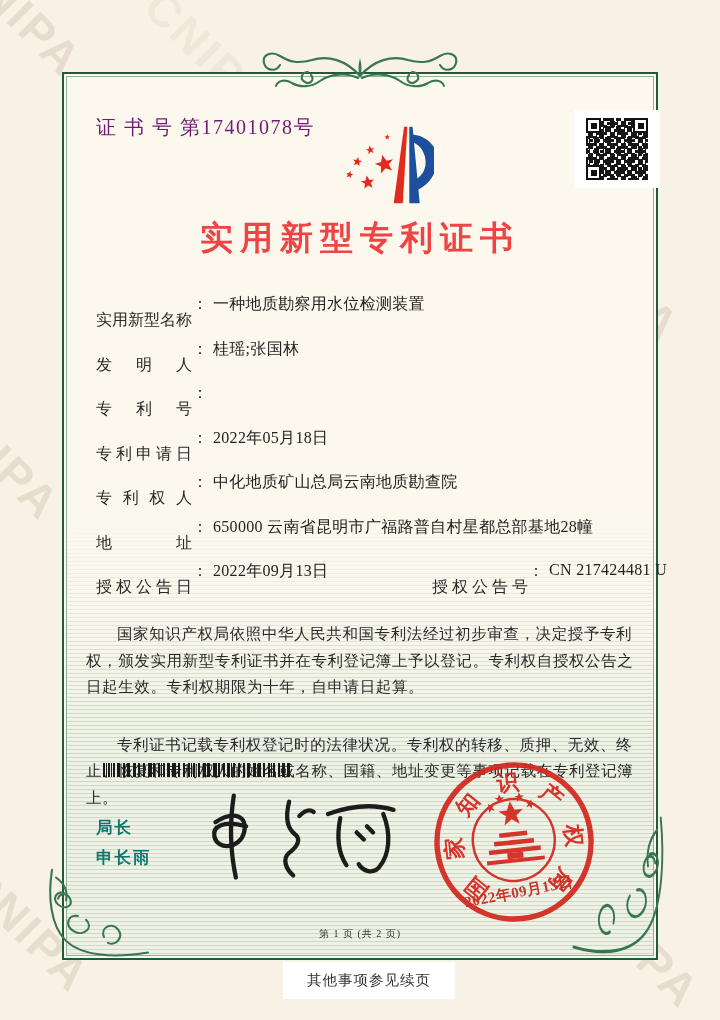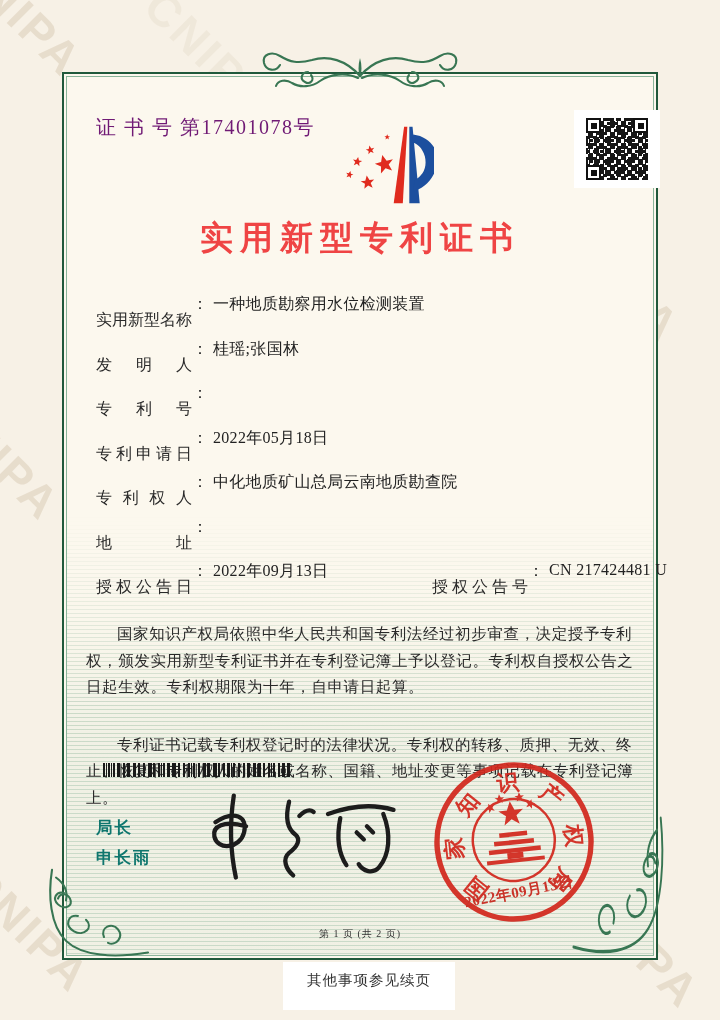--- a/index.html
+++ b/index.html
@@ -87,21 +87,21 @@
   .seal { position:absolute; left:364px; top:682px; width:172px; height:172px;
     transform:rotate(-6deg); opacity:.93; z-index:5; }
   .sealch { font-size:22px; font-weight:700; fill:#d2281e;
     font-family:"Liberation Serif","DejaVu Serif",serif; text-anchor:middle; dominant-baseline:central; }
   .seal-date { font-size:15px; font-weight:700; fill:#c8261c; text-anchor:middle;
     font-family:"Liberation Serif","DejaVu Serif",serif; letter-spacing:0.5px; }
 
   .page-indicator { position:absolute; left:0; top:853px; width:100%; text-align:center;
     font-size:10px; color:#333; letter-spacing:1px; }
 
-  .cont-note { position:absolute; left:283px; top:962px; width:172px; height:48px;
+  .cont-note { position:absolute; left:283px; top:962px; width:172px; height:37px;
     background:#ffffff; z-index:4; text-align:center; line-height:36px;
     font-size:14.5px; color:#333; letter-spacing:1px; }
 </style>
 </head>
 <body>
 
 <div class="wm" style="left:-58px; top:-14px;">CNIPA</div>
 <div class="wm" style="left:130px; top:26px; opacity:.45;">CNIPA</div>
 <div class="wm" style="left:540px; top:252px;">CNIPA</div>
 <div class="wm" style="left:-80px; top:430px;">CNIPA</div>
@@ -164,20 +164,21 @@
       <span class="fvalue">2022年05月18日</span>
   </div>
   <div class="row" style="top:398px">
     <span class="flabel">专利权人</span>
       <span class="colon">：</span>
       <span class="fvalue">中化地质矿山总局云南地质勘查院</span>
   </div>
   <div class="row" style="top:443px">
     <span class="flabel">地址</span>
       <span class="colon">：</span>
+      <span class="fvalue">650000 云南省昆明市广福路普自村星都总部基地28幢</span>
   </div>
   <div class="row" style="top:487px">
     <span class="grant-pair" style="left:0">
       <span class="flabel">授权公告日</span>
         <span class="colon">：</span>
         <span class="fvalue">2022年09月13日</span>
     </span>
     <span class="grant-pair" style="left:336px">
       <span class="flabel">授权公告号</span>
         <span class="colon">：</span>

